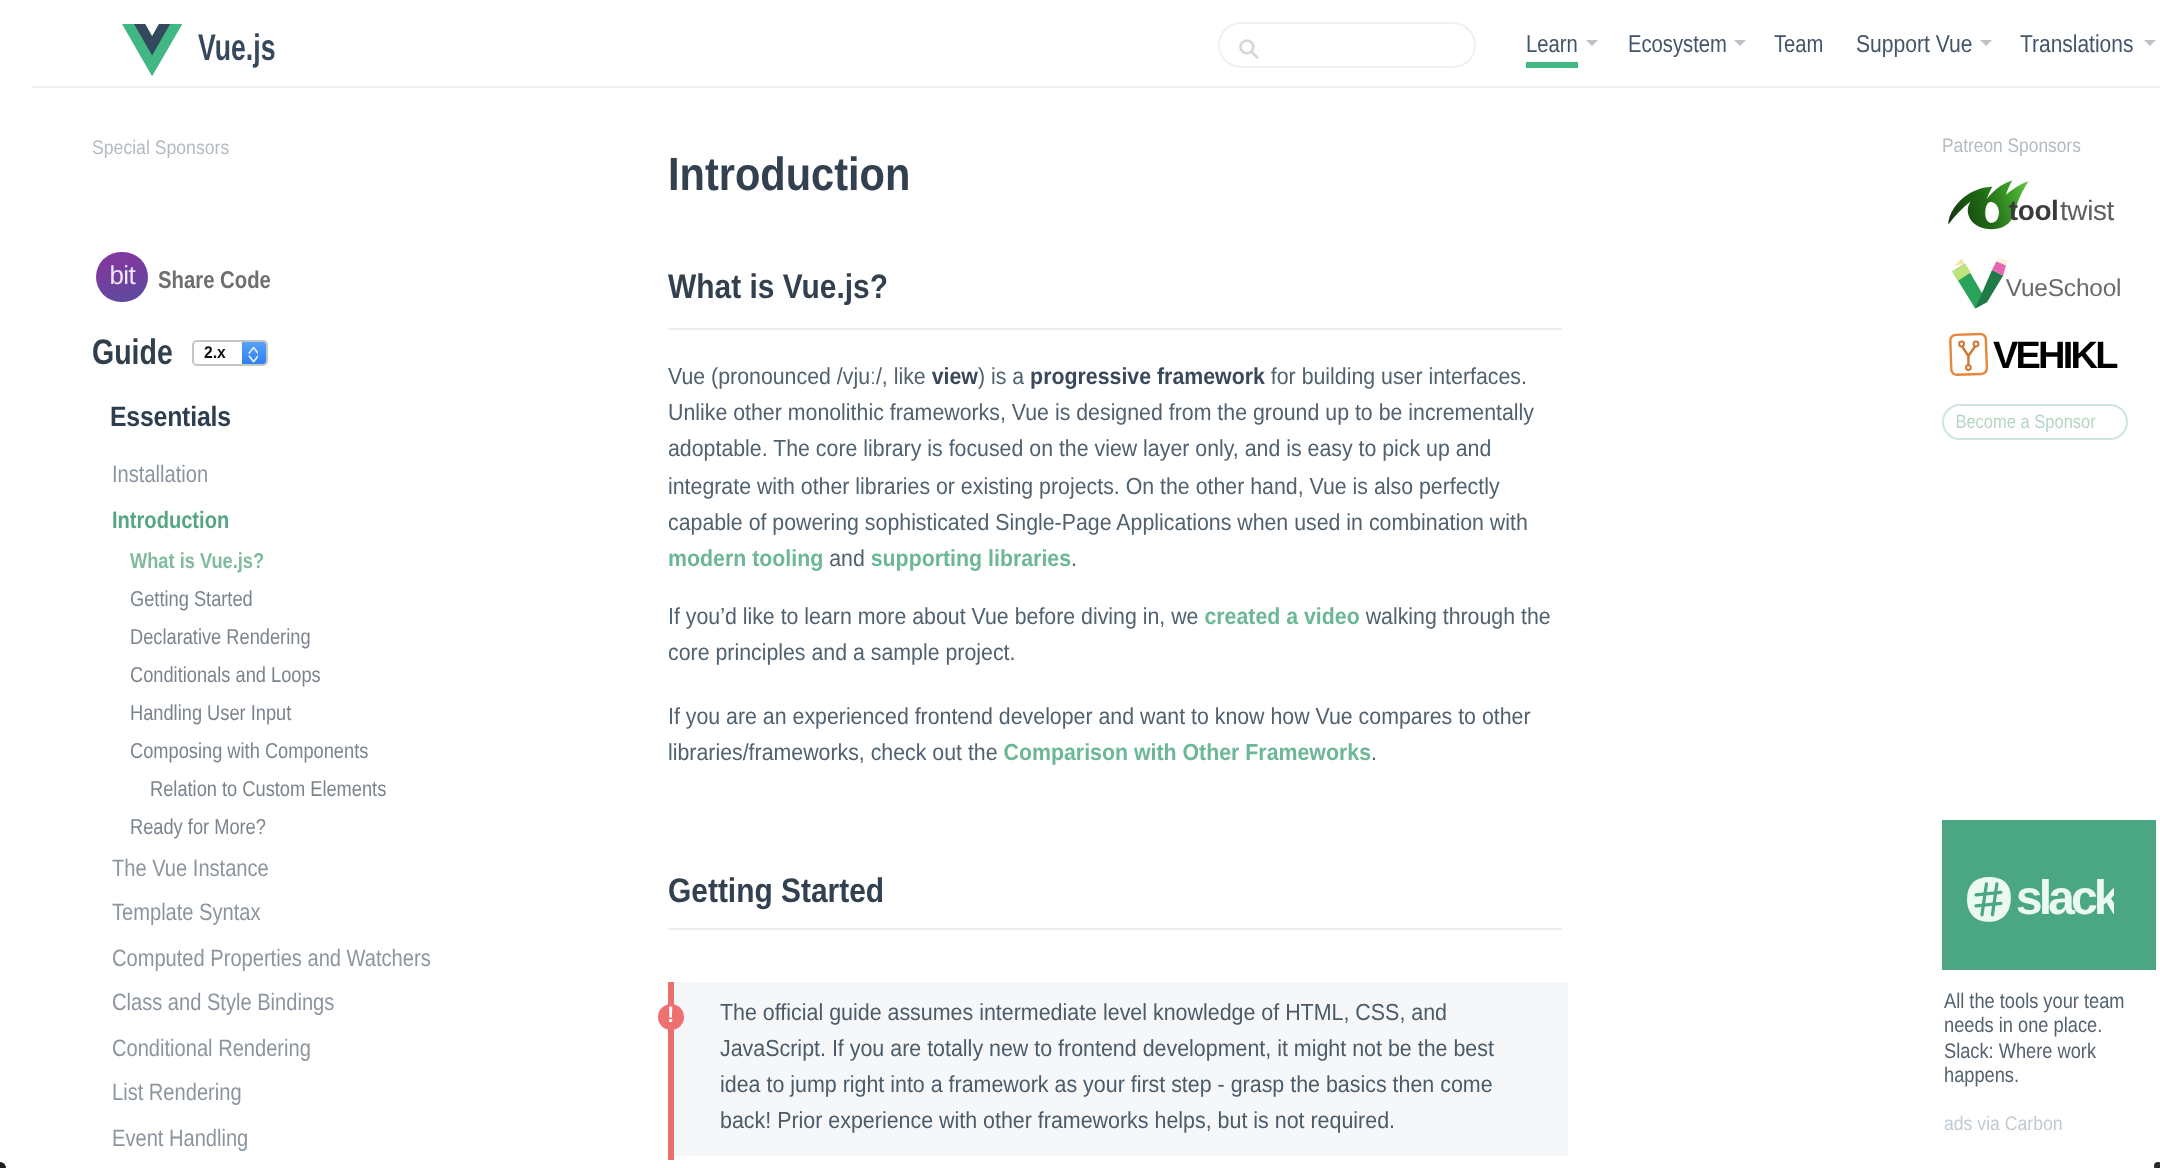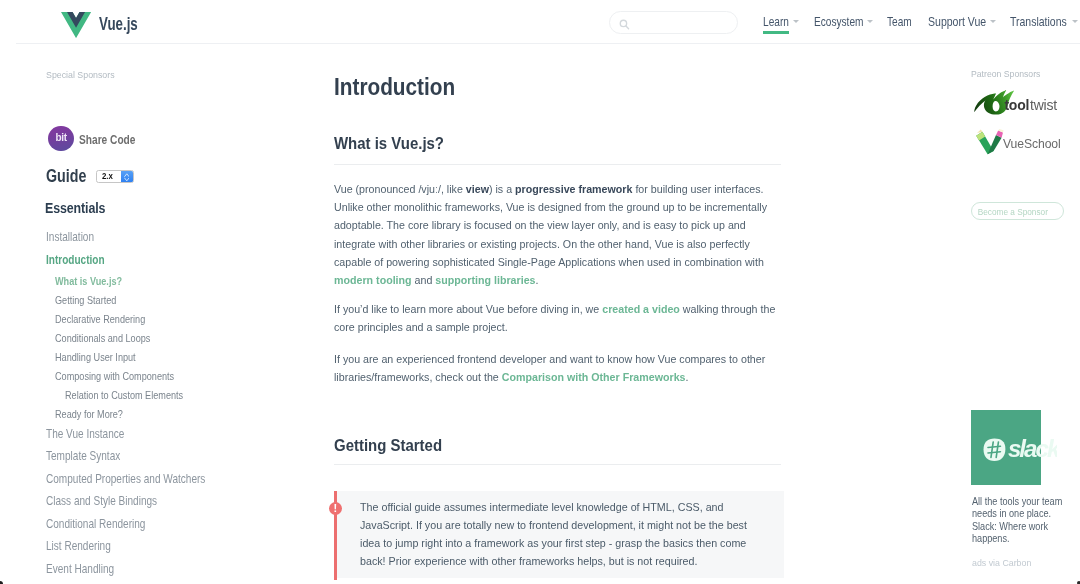--- a/index.html
+++ b/index.html
@@ -60,21 +60,21 @@
     position:absolute; left:45.7px; top:27px;
     font-size:9.8px; color:#b3bbc2; letter-spacing:0; line-height:8px;
     transform:scaleX(0.90); transform-origin:0 0; white-space:nowrap;
   }
   .stdlib-wrap { position:absolute; left:49.4px; top:44px; display:block; }
   .bit-wrap { position:absolute; left:48.4px; top:81.6px; width:88px; height:25.5px; display:block; text-decoration:none; }
   .bit-circle {
     position:absolute; left:0; top:0; width:25.5px; height:25.5px; border-radius:50%;
     background:linear-gradient(165deg,#8339a0 0%,#7b3b9e 30%,#5a4c9e 100%);
     display:flex; align-items:center; justify-content:center;
-    color:#f0e6f7; font-size:10px; font-weight:700; letter-spacing:-0.3px;
+    color:#f0e6f7; font-size:13px; font-weight:400; letter-spacing:-0.3px;
     line-height:1; padding-bottom:1px;
   }
   .bit-text {
     position:absolute; left:30.9px; top:10.5px;
     font-size:12.1px; font-weight:700; color:#6e6e6e; letter-spacing:0;
     line-height:8.3px; white-space:nowrap;
     transform:scaleX(0.84); transform-origin:0 0;
   }
 
   .guide-row { position:absolute; left:0; top:0; width:300px; height:200px; pointer-events:none; }
@@ -94,21 +94,21 @@
     position:absolute; left:5.2px; top:2.6px; font-size:8.5px; font-weight:700;
     color:#111; letter-spacing:0; line-height:6px; white-space:nowrap;
     transform:scaleX(0.92); transform-origin:0 0;
   }
   .version-select .vs-btn {
     position:absolute; right:-0.6px; top:-0.6px; width:11.9px; height:13px;
     background:linear-gradient(180deg,#5aa3f7 0%,#2c7ef0 100%);
   }
   .version-select .vs-arrows { position:absolute; right:3.2px; top:2.3px; }
 
-  .menu { position:absolute; left:0; top:0; width:300px; height:540px; }
+  .menu { position:absolute; left:10px; top:0; width:300px; height:540px; }
   .menu-sub, .menu-sub2 { position:absolute; left:0; top:0; width:300px; height:540px; pointer-events:none; }
   .menu-sub > *, .menu-sub2 > * { pointer-events:auto; }
   .menu-group-title {
     position:absolute; left:45px; top:158px;
     font-size:14px; font-weight:700; color:#2c3e50; letter-spacing:-0.1px;
     line-height:12px; transform:scaleX(0.885); transform-origin:0 0;
   }
   .menu-link {
     position:absolute; left:45.5px; display:block; font-size:11.9px; color:#8c959e;
     text-decoration:none; line-height:11px; letter-spacing:0px; white-space:nowrap;
@@ -178,22 +178,22 @@
   .become {
     position:absolute; left:21.1px; top:157.9px; width:93.3px; height:18.4px;
     border:1px solid #cfe6da; border-radius:9.5px; background:#fff;
     display:flex; align-items:center; 
     font-size:9.6px; color:#b4d6c3; letter-spacing:0; white-space:nowrap;
   }
   .become span { display:block; transform:scaleX(0.86); transform-origin:50% 50%; text-decoration:none; }
   .become { text-decoration:none; }
   .carbon { position:absolute; left:21px; top:366.1px; width:110px; }
   .carbon-img {
-    width:70px; height:74.9px; background:#4ba684; display:block; position:absolute;
-    left:0; top:0;font-style:italic;
+    width:107px; height:74.9px; background:#4ba684; display:block; position:absolute;
+    left:0; top:0;
   }
   .slack-logo { position:absolute; left:11.5px; top:27.8px; width:74.7px; height:23.9px; }
   .carbon-text {
     position:absolute; left:1.3px; top:84.7px; width:112px;
     font-size:10.6px; line-height:12.4px; color:#54626f;
     transform:scaleX(0.861); transform-origin:0 0;
   }
   .carbon-credit {
     position:absolute; left:1.3px; top:148.5px; font-size:9.8px; color:#c2cad1;
     line-height:8px; white-space:nowrap; transform:scaleX(0.9); transform-origin:0 0;
@@ -335,20 +335,33 @@
     <svg width="90" height="26" viewBox="0 0 450 130">
       <path d="M21 34 L52 14 L108 110 L78 126 Z" fill="#29a35a"></path>
       <path d="M21 34 L52 14 L66 37 L35 57 Z" fill="#bde37a"></path>
       <path d="M25 20 L52 14 L44 2 Z" fill="#f2e3a8"></path>
       <path d="M108 110 L78 126 L120 30 L148 44 Z" fill="#1f7a46"></path>
       <path d="M120 30 L148 44 L155 18 L131 8 Z" fill="#e864b4"></path>
       <path d="M131 8 L155 18 L158 6 L136 0 Z" fill="#f7f2d8"></path>
       <text x="154.5" y="96" font-family="Liberation Sans, sans-serif" font-size="61" font-weight="400" fill="#6a6a6a" letter-spacing="-0.4">VueSchool</text>
     </svg>
   </a>
+  <a class="sponsor-slot" style="left:21.6px; top:119.5px" href="#">
+    <svg width="91" height="26" viewBox="0 0 455 130">
+      <rect x="17" y="16" width="89" height="100" rx="14" fill="none" stroke="#e8863a" stroke-width="6" transform="rotate(-2 61 66)"></rect>
+      <g fill="none" stroke="#d1762f" stroke-width="6">
+        <path d="M44 44 L61 70 L79 44"></path>
+        <path d="M61 70 L61 96"></path>
+      </g>
+      <circle cx="44" cy="40" r="6" fill="#fff" stroke="#d1762f" stroke-width="5"></circle>
+      <circle cx="80" cy="40" r="6" fill="#fff" stroke="#d1762f" stroke-width="5"></circle>
+      <circle cx="61" cy="99" r="6" fill="#fff" stroke="#d1762f" stroke-width="5"></circle>
+      <text x="122.5" y="99" font-family="Liberation Sans, sans-serif" font-size="95" font-weight="700" fill="#000" letter-spacing="-7">VEHIKL</text>
+    </svg>
+  </a>
   <a class="become" href="#">
       <span>Become a Sponsor</span>
     </a>
   <div class="carbon">
     <div class="carbon-img">
       <svg class="slack-logo" viewBox="0 0 300 96">
         <path d="M46 2 C73 2 90 14 90 44 C90 74 73 92 46 92 C18 92 2 75 2 46 C2 17 19 2 46 2 Z" fill="#eafaf2"></path>
         <g stroke="#4ba684" stroke-width="6.5" stroke-linecap="round">
           <line x1="20" y1="38" x2="70" y2="33"></line>
           <line x1="20" y1="60" x2="70" y2="55"></line>

